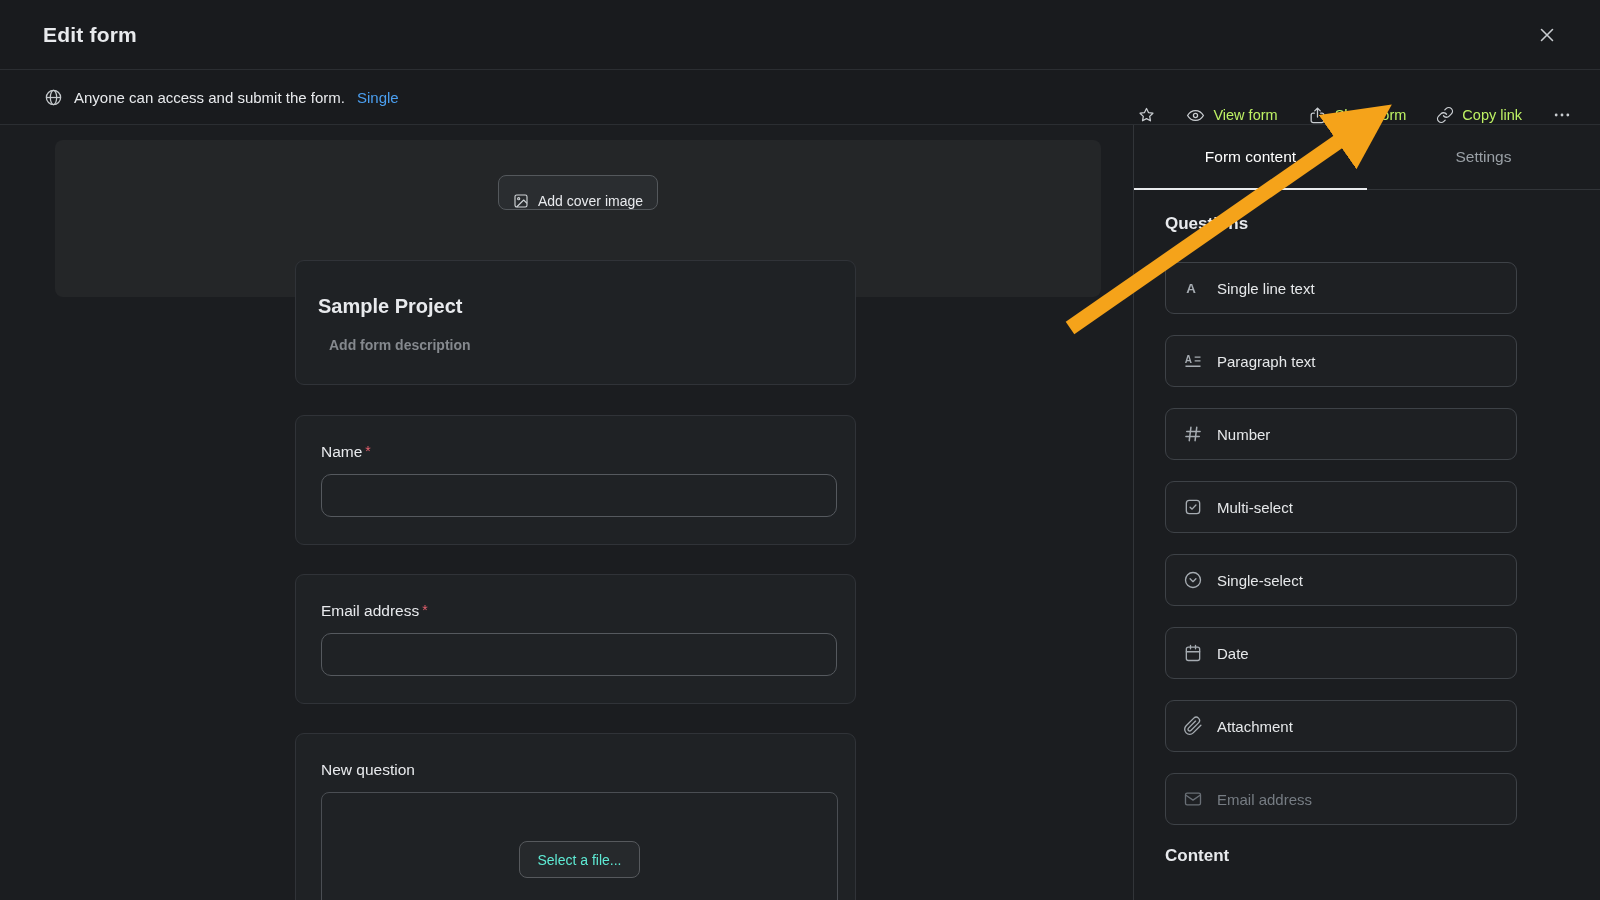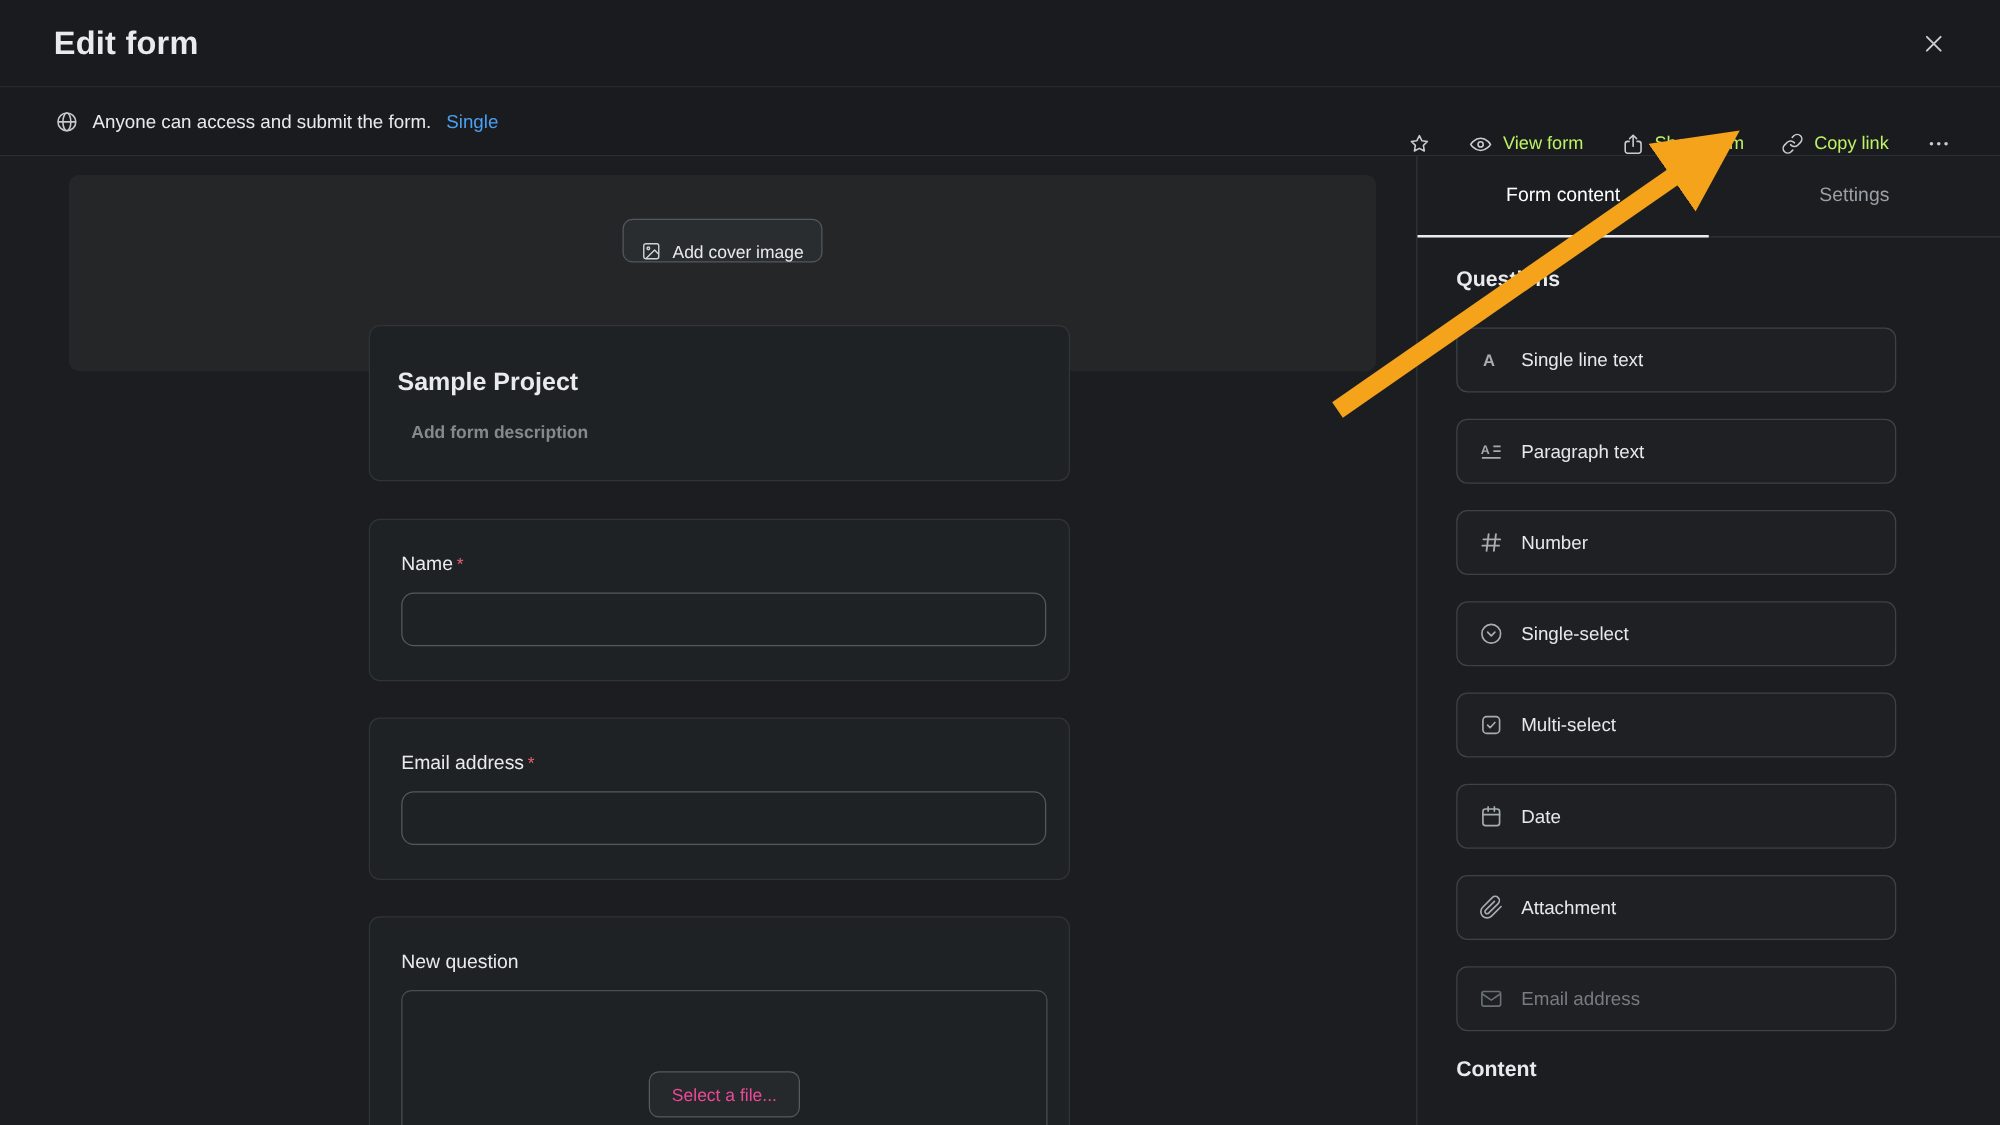--- a/index.html
+++ b/index.html
@@ -11,28 +11,28 @@
     position:relative;
   }
   svg { display:block; }
 
   
   .header {
     height:70px; background:#191b1e; border-bottom:1px solid #2b2e32;
     display:flex; align-items:center; justify-content:space-between;
     padding:0 42px 0 43px;
   }
-  .header-title { font-size:26px; font-weight:700; letter-spacing:.2px; }
+  .header-title { font-size:21px; font-weight:700; letter-spacing:.2px; }
   .close-btn { color:#c9cdd1; cursor:pointer; }
 
   
   .toolbar {
     height:55px; background:#191b1e; border-bottom:1px solid #2b2e32;
     display:flex; align-items:center; justify-content:space-between;
-    padding:0 39px 0 44px;
+    padding:0 28px 0 44px;
   }
   .toolbar-left { display:flex; align-items:center; gap:11px; font-size:15px; }
   .globe { color:#c6cacd; }
   .change-link { color:#4b9ff0; cursor:pointer; margin-left:1px; }
   .toolbar-right { display:flex; align-items:center; gap:30px; font-size:14.5px; color:#bef264;margin-top:36px; }
   .tool-item { display:flex; align-items:center; gap:8px; cursor:pointer; }
   .tool-item .ticon { color:#c9cdd1; }
 
   
   .main { position:relative; height:775px; }
@@ -71,23 +71,23 @@
     border:1px solid #55595e; border-radius:10px; background:transparent;
     color:#e8eaed; font-size:15px; padding:0 12px; outline:none;
     font-family:"Liberation Sans", sans-serif;
   }
   .file-area {
     margin-top:13px; width:517px; height:175px;
     border:1px solid #4a4e53; border-radius:8px;
     display:flex; justify-content:center; align-items:flex-start;
   }
   .select-file-btn {
-    margin-top:64px; height:37px; padding:0 17px;
+    margin-top:48px; height:37px; padding:0 17px;
     border:1px solid #56595d; border-radius:8px; background:#26292c;
-    color:#ec4899; font-size:14px; cursor:pointer;
+    color:#5eead4; font-size:14px; cursor:pointer;
   }
 
   
   .sidebar {
     position:absolute; left:1133px; top:0; width:467px; height:775px;
     border-left:1px solid #323539; background:#1b1d20;
   }
   .tabs { display:flex; height:65px; border-bottom:1px solid #323539; }
   .tab {
     flex:1; display:flex; align-items:center; justify-content:center;
@@ -267,35 +267,35 @@
           <svg width="20" height="20" viewBox="0 0 24 24" fill="none" stroke="currentColor" stroke-width="1.8" stroke-linecap="round">
               <path d="M9.5 4L7.5 20M16.5 4l-2 16M4.5 9h16M3.5 15h16"></path>
             </svg>
         </span>
         <span>Number</span>
       </div>
 
       <div class="qtype-btn">
         <span class="qicon">
           <svg width="20" height="20" viewBox="0 0 24 24" fill="none" stroke="currentColor" stroke-width="1.6" stroke-linecap="round" stroke-linejoin="round">
+              <rect x="4" y="4" width="16" height="16" rx="3.5"></rect>
+              <path d="M8.5 12.2l2.4 2.4 4.6-5"></path>
+            </svg>
+        </span>
+        <span>Multi-select</span>
+      </div>
+
+      <div class="qtype-btn">
+        <span class="qicon">
+          <svg width="20" height="20" viewBox="0 0 24 24" fill="none" stroke="currentColor" stroke-width="1.6" stroke-linecap="round" stroke-linejoin="round">
               <circle cx="12" cy="12" r="9"></circle>
               <path d="M8.5 10.5L12 14l3.5-3.5"></path>
             </svg>
         </span>
         <span>Single-select</span>
-      </div>
-
-      <div class="qtype-btn">
-        <span class="qicon">
-          <svg width="20" height="20" viewBox="0 0 24 24" fill="none" stroke="currentColor" stroke-width="1.6" stroke-linecap="round" stroke-linejoin="round">
-              <rect x="4" y="4" width="16" height="16" rx="3.5"></rect>
-              <path d="M8.5 12.2l2.4 2.4 4.6-5"></path>
-            </svg>
-        </span>
-        <span>Multi-select</span>
       </div>
 
       <div class="qtype-btn">
         <span class="qicon">
           <svg width="20" height="20" viewBox="0 0 24 24" fill="none" stroke="currentColor" stroke-width="1.6" stroke-linecap="round" stroke-linejoin="round">
               <rect x="4" y="5" width="16" height="16" rx="2.5"></rect>
               <path d="M4 10.5h16M9 3v4M15 3v4"></path>
             </svg>
         </span>
         <span>Date</span>

